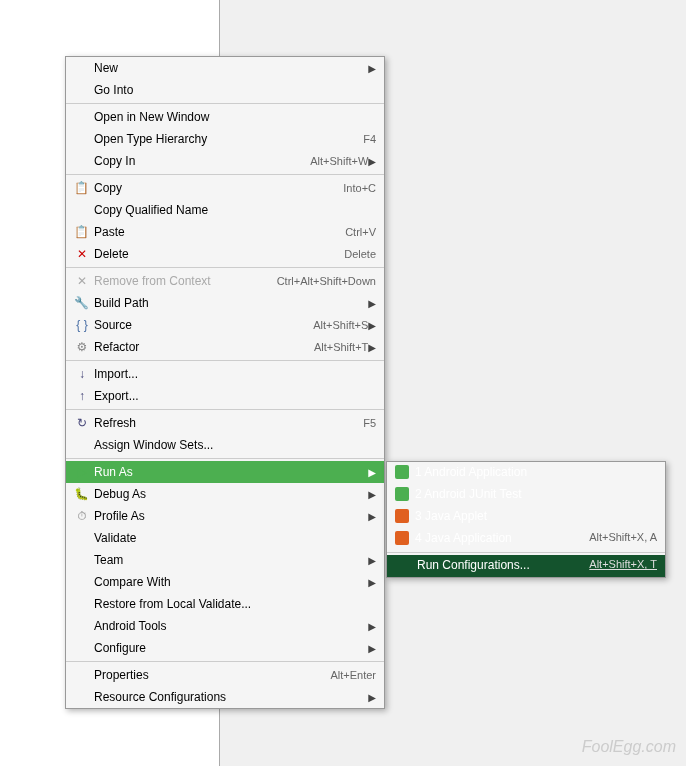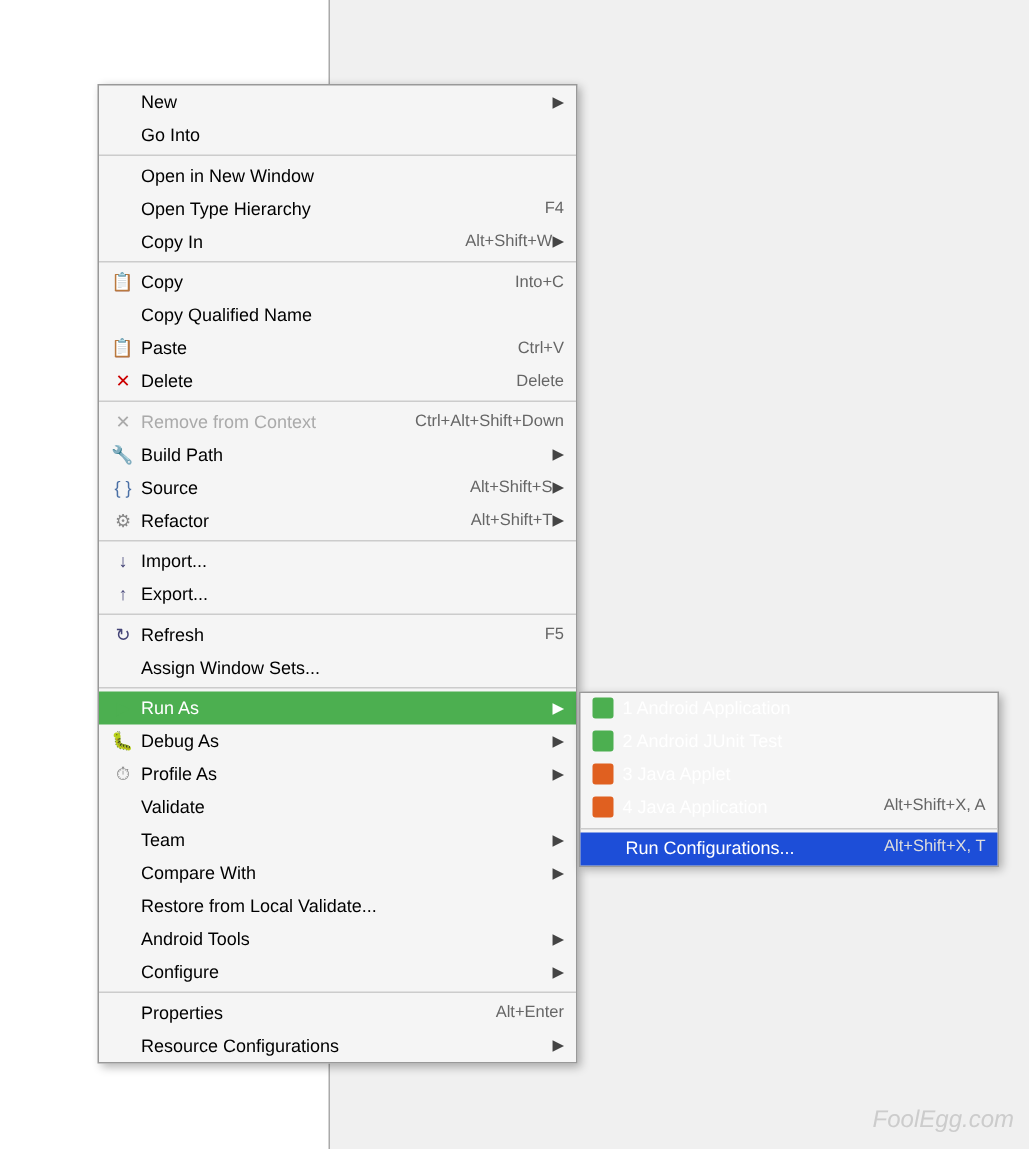--- a/index.html
+++ b/index.html
@@ -141,29 +141,29 @@
     }
 
     .submenu-item {
       display: flex;
       padding: 3px 8px;
       height: 22px;
       cursor: pointer;
       position: relative;
     }
     .submenu-item.active {
-      background: #1d4ed8;
+      background: #14532d;
       color: white;
     }
     .submenu-item .s-label { flex: 1; }
     .submenu-item .s-shortcut {
       font-size: 11px;
       color: #666;
     }
-    .submenu-item.active .s-shortcut { color: #ddd; }
+    .submenu-item.active .s-shortcut { color: #ddd; text-decoration: underline; }
     .submenu-icon {
       width: 16px; height: 16px;
       margin-right: 6px;
       flex-shrink: 0;
       display: flex; align-items: center; justify-content: center;
     }
 
     
     .watermark {
       position: absolute;

